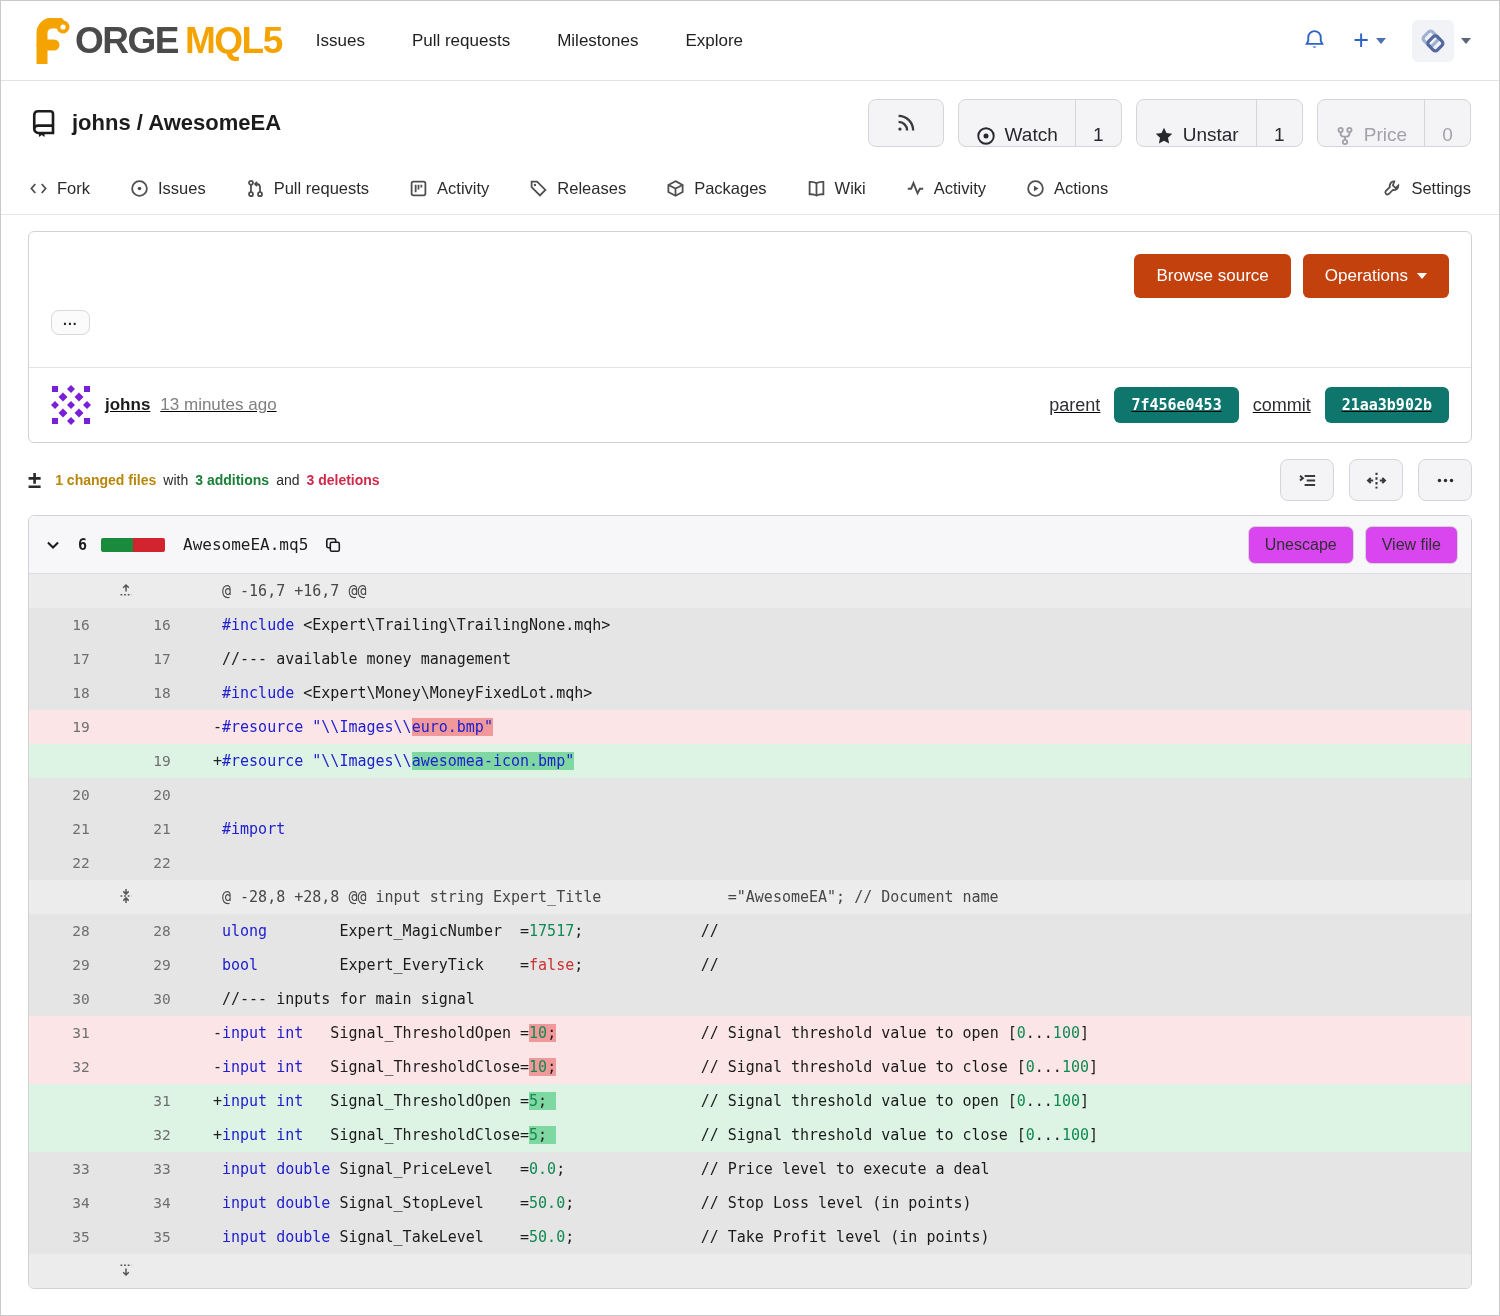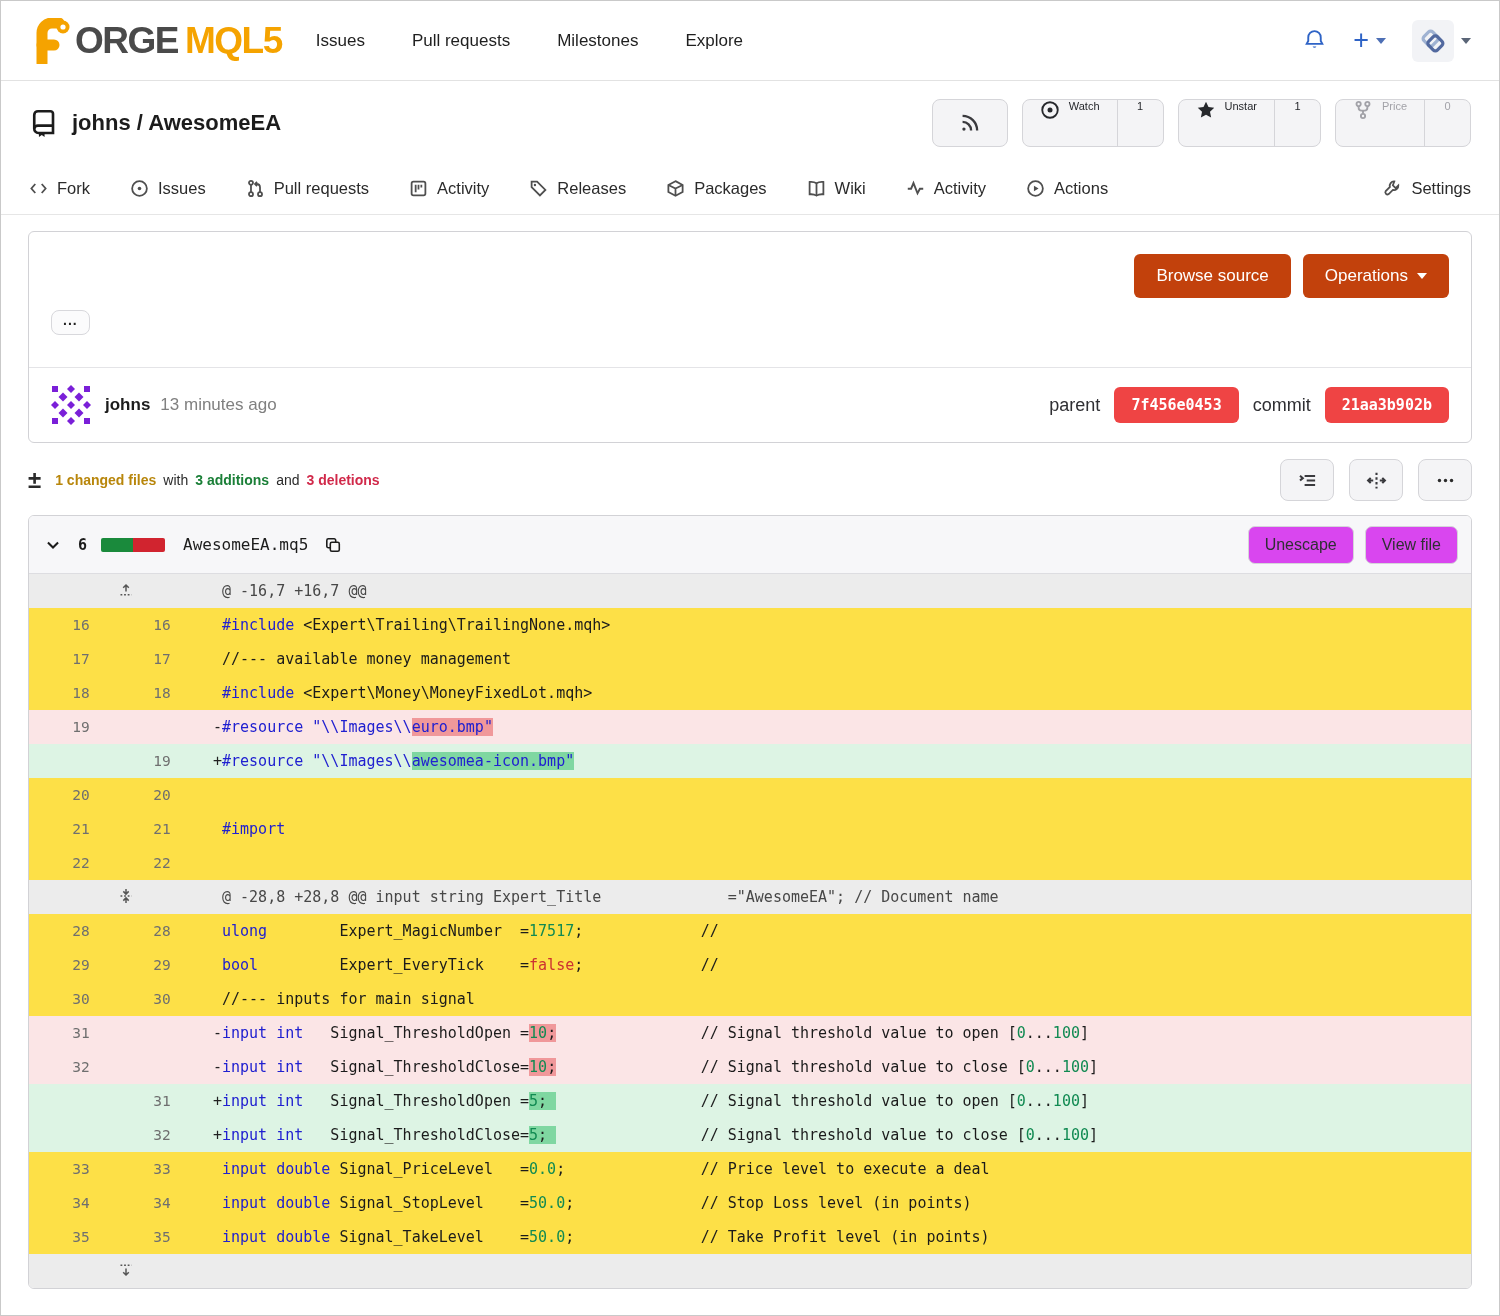--- a/index.html
+++ b/index.html
@@ -19,46 +19,46 @@
   .avatar-box { width:42px; height:42px; border-radius:6px; background:#f2f3f6; display:flex; align-items:center; justify-content:center; }
   .iconbtn { background:none; border:none; cursor:pointer; display:flex; align-items:center; gap:7px; }
 
   
   .repo-head { padding:18px 28px 0 28px; }
   .repo-title-row { display:flex; align-items:center; }
   .repo-title { display:flex; align-items:center; gap:13px; font-size:22px; font-weight:700; color:#1c1c1c; }
   .repo-title a { color:#1c1c1c; text-decoration:none; cursor:pointer; }
   .repo-actions { margin-left:auto; display:flex; gap:14px; }
   .btn-group { display:flex; border:1px solid #d5d5d9; border-radius:8px; background:#f4f4f6; overflow:hidden; height:48px; }
-  .btn-group .seg { display:flex; align-items:flex-start; gap:9px; padding:0 17px; font-size:11px; color:#26282c; background:transparent; border:none; cursor:pointer; font-family:inherit; }
+  .btn-group .seg { display:flex; align-items:flex-end; gap:9px; padding:0 17px; font-size:19px; color:#26282c; background:transparent; border:none; cursor:pointer; font-family:inherit; }
   .btn-group .seg.count { border-left:1px solid #d5d5d9; min-width:46px; justify-content:center; }
   .btn-group.disabled .seg { color:#a2a2a8; cursor:default; }
   .sq-btn { width:76px; height:48px; border:1px solid #d5d5d9; border-radius:8px; background:#f4f4f6; display:flex; align-items:center; justify-content:center; cursor:pointer; }
 
   
   .tabs { display:flex; align-items:center; gap:40px; padding:0 28px; margin-top:16px; height:52px; border-bottom:1px solid #e6e6e6; }
   .tab { display:flex; align-items:center; gap:9px; font-size:16.5px; color:#2b2b2b; text-decoration:none; cursor:pointer; white-space:nowrap; }
   .tab .tico { display:flex; }
   .tab.push-right { margin-left:auto; }
 
   
   .content { padding:0 27px; }
-  .commit-box { margin-top:16px; border:1px solid #d2d2d6; border-radius:6px; }
+  .commit-box { margin-top:16px; border:1px solid #d2d2d6; border-radius:6px;text-decoration:underline; }
   .commit-top { padding:20px 22px 12px 22px; position:relative; min-height:135px; }
   .commit-top-btns { position:absolute; top:22px; right:22px; display:flex; gap:12px; }
   .btn-accent { background:#c2410c; color:#fff; border:none; border-radius:6px; font-size:17px; padding:12px 22px; cursor:pointer; display:flex; align-items:center; gap:9px; font-family:inherit; }
   .btn-accent .caret-w { width:0; height:0; border:5px solid transparent; border-top:6px solid #ffffff; margin-top:5px; }
   .more-btn { margin-top:58px; background:#fbfbfc; border:1px solid #d8d8dc; border-radius:8px; font-size:14px; font-weight:700; color:#222; padding:2px 11px 7px 11px; cursor:pointer; line-height:1; letter-spacing:1px; }
   .commit-divider { border-top:1px solid #e4e4e7; }
   .commit-author { display:flex; align-items:center; padding:0 22px; height:74px; }
   .author-name { font-weight:700; font-size:17px; color:#1c1c1c; margin-left:14px; cursor:pointer; }
   .author-time { color:#808080; font-size:17px; margin-left:10px; }
   .commit-refs { margin-left:auto; display:flex; align-items:center; gap:14px; }
   .ref-label { font-size:18px; color:#2f2f33; }
-  .hash-btn { background:#ef4444; color:#fff; font-family:"DejaVu Sans Mono", monospace; font-weight:700; font-size:15px; border:none; border-radius:6px; padding:9px 17px; cursor:pointer; }
+  .hash-btn { background:#0f766e; color:#fff; font-family:"DejaVu Sans Mono", monospace; font-weight:700; font-size:15px; border:none; border-radius:6px; padding:9px 17px; cursor:pointer; }
 
   
   .diff-summary { display:flex; align-items:center; margin:16px 0 14px 0; }
   .pm-icon { font-size:24px; font-weight:700; color:#2b2b2b; margin-right:14px; line-height:1; }
   .diff-summary .txt { font-size:14px; font-weight:700; margin-right:7px; }
   .diff-summary .plain { font-weight:400; color:#2b2b2b; }
   .c-changed { color:#b8860b; }
   .c-add { color:#1a7f37; }
   .c-del { color:#d1294a; }
   .summary-btns { margin-left:auto; display:flex; gap:15px; }
@@ -75,21 +75,21 @@
   .file-head-btns { margin-left:auto; display:flex; gap:11px; }
   .btn-gray { background:#d946ef; border:1px solid #d5d5d9; border-radius:7px; font-size:16px; color:#2f2f33; padding:9px 16px; cursor:pointer; font-family:inherit; }
 
   
   .diff-table { width:100%; border-collapse:collapse; font-family:"DejaVu Sans Mono", monospace; font-size:15px; }
   .diff-table td { height:34px; padding:0; vertical-align:middle; }
   .ln { width:104px; text-align:center; color:#6f6f6f; font-size:14.5px; cursor:pointer; }
   .ln2 { width:58px; }
   .sign { width:31px; text-align:right; padding-right:5px; color:#222; }
   .code { white-space:pre; padding-left:13px; color:#1b1b1b; }
-  .row-ctx { background:#fde047; }
+  .row-ctx { background:#e5e5e5; }
   .row-del { background:#fbe5e6; }
   .row-add { background:#ddf4e4; }
   .row-hunk { background:#ececec; }
   .hunk-gut { text-align:center; padding-right:22px; }
   .hunk-code { white-space:pre; padding-left:13px; color:#474747; }
   .exp-btn { background:none; border:none; cursor:pointer; display:inline-flex; padding:2px; }
   .s-kw { color:#2020d0; }
   .s-pl { color:#1b1b1b; }
   .s-num { color:#118a52; }
   .s-err { color:#cc3131; }

